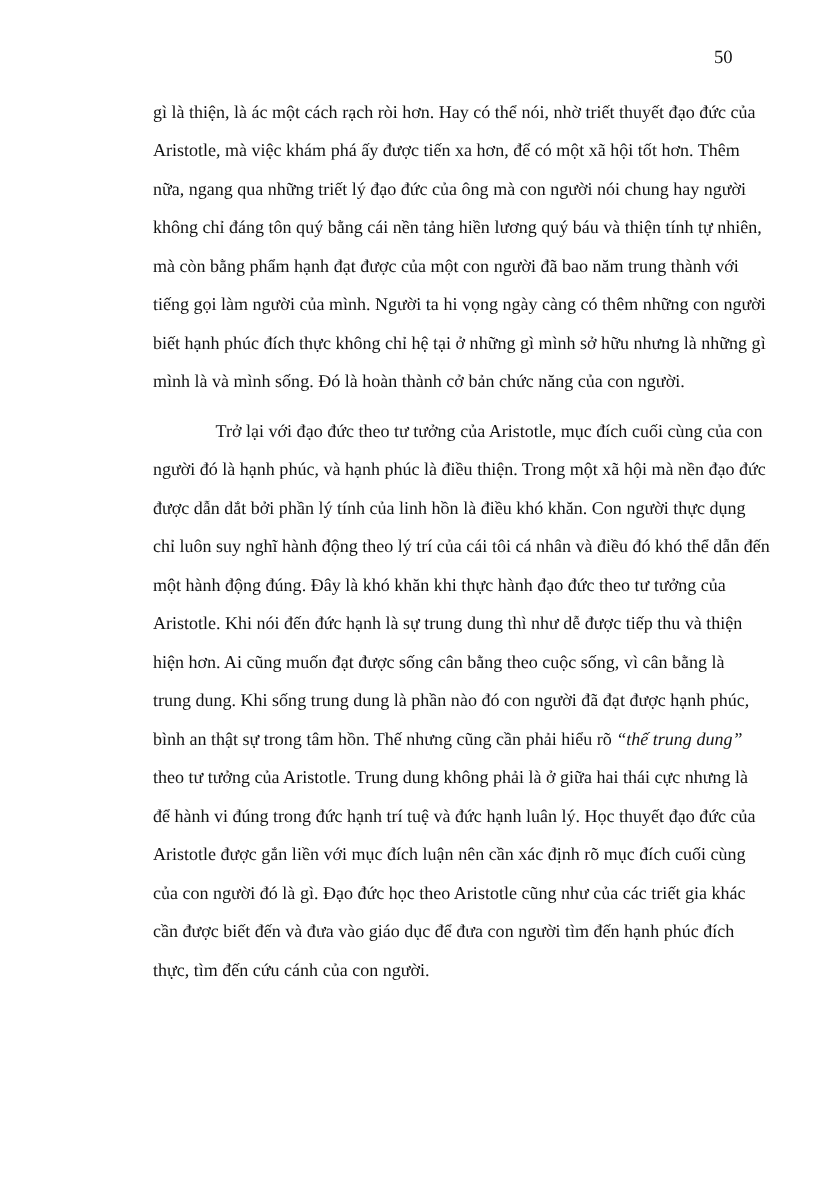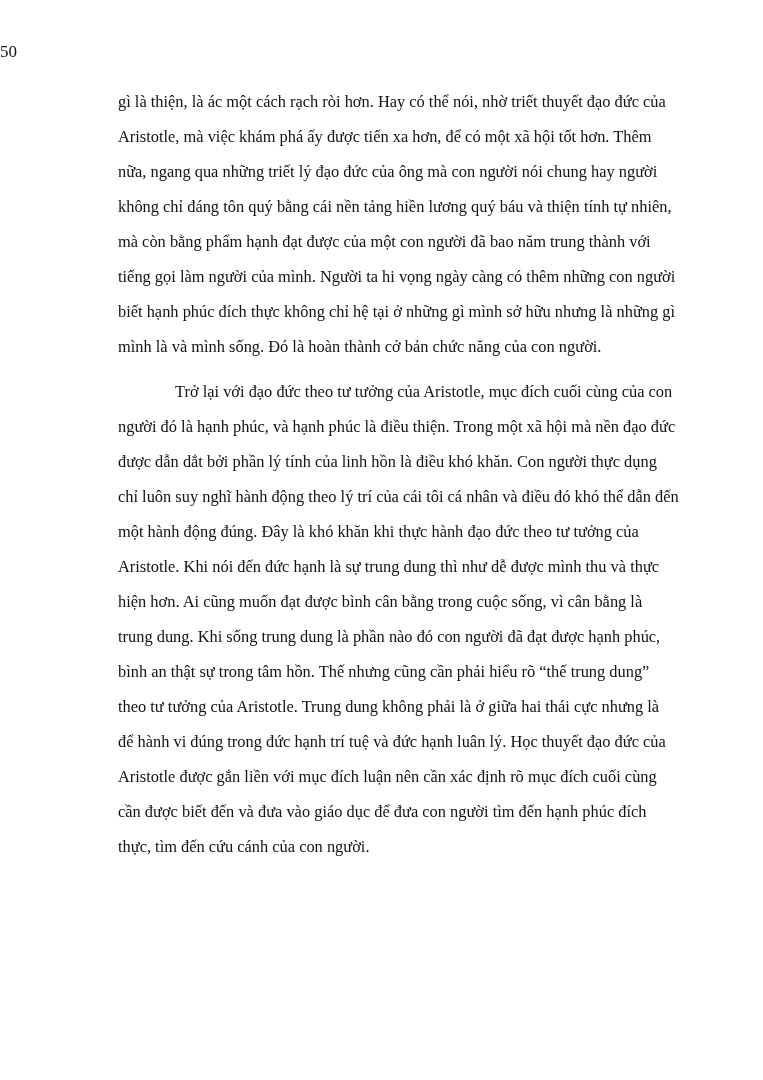--- a/index.html
+++ b/index.html
@@ -11,40 +11,42 @@
     position: relative;
     width: 763px;
     height: 1080px;
     background: #ffffff;
     overflow: hidden;
     font-family: "Liberation Serif", serif;
     color: #121212;
   }
   .page-number-row {
     padding: 42px 97px 0 0;
-    text-align: left;
+    text-align: right;
     font-size: 17px;
     line-height: 20px;
   }
   .body-text {
     margin: 22px 100px 0 118px;
     font-size: 16.4px;
   }
   .paragraph + .paragraph {
     margin-top: 10px;
   }
   .line {
     height: 35px;
     line-height: 35px;
     white-space: nowrap;
+    margin-left: 21px;
   }
   .line.indent {
     padding-left: 57px;
   }
   .italic {
+    font-style: italic;
     text-align: right;
   }
 </style>
 </head>
 <body>
 
 <div class="page">
   <div class="page-number-row">
     <span>50</span>
   </div>
@@ -58,24 +60,25 @@
         <div class="line">tiếng gọi làm người của mình. Người ta hi vọng ngày càng có thêm những con người</div>
         <div class="line">biết hạnh phúc đích thực không chỉ hệ tại ở những gì mình sở hữu nhưng là những gì</div>
         <div class="line">mình là và mình sống. Đó là hoàn thành cở bản chức năng của con người.</div>
       </div>
       <div class="paragraph">
         <div class="line indent">Trở lại với đạo đức theo tư tưởng của Aristotle, mục đích cuối cùng của con</div>
         <div class="line">người đó là hạnh phúc, và hạnh phúc là điều thiện. Trong một xã hội mà nền đạo đức</div>
         <div class="line">được dẫn dắt bởi phần lý tính của linh hồn là điều khó khăn. Con người thực dụng</div>
         <div class="line">chỉ luôn suy nghĩ hành động theo lý trí của cái tôi cá nhân và điều đó khó thể dẫn đến</div>
         <div class="line">một hành động đúng. Đây là khó khăn khi thực hành đạo đức theo tư tưởng của</div>
-        <div class="line">Aristotle. Khi nói đến đức hạnh là sự trung dung thì như dễ được mình thu và thực</div>
-        <div class="line">hiện hơn. Ai cũng muốn đạt được bình cân bằng trong cuộc sống, vì cân bằng là</div>
+        <div class="line">Aristotle. Khi nói đến đức hạnh là sự trung dung thì như dễ được tiếp thu và thiện</div>
+        <div class="line">hiện hơn. Ai cũng muốn đạt được sống cân bằng theo cuộc sống, vì cân bằng là</div>
         <div class="line">trung dung. Khi sống trung dung là phần nào đó con người đã đạt được hạnh phúc,</div>
         <div class="line"><span class="">bình an thật sự trong tâm hồn. Thế nhưng cũng cần phải hiểu rõ </span><span class="italic">“thế trung dung”</span></div>
         <div class="line">theo tư tưởng của Aristotle. Trung dung không phải là ở giữa hai thái cực nhưng là</div>
         <div class="line">để hành vi đúng trong đức hạnh trí tuệ và đức hạnh luân lý. Học thuyết đạo đức của</div>
         <div class="line">Aristotle được gắn liền với mục đích luận nên cần xác định rõ mục đích cuối cùng</div>
+        <div class="line">của con người đó là gì. Đạo đức học theo Aristotle cũng như của các triết gia khác</div>
         <div class="line">cần được biết đến và đưa vào giáo dục để đưa con người tìm đến hạnh phúc đích</div>
         <div class="line">thực, tìm đến cứu cánh của con người.</div>
       </div>
     </div>
 </div>
 
 </body></html>

